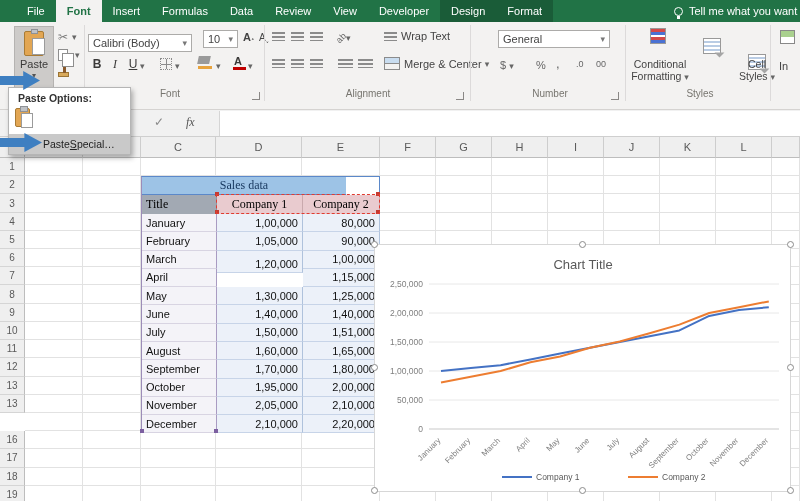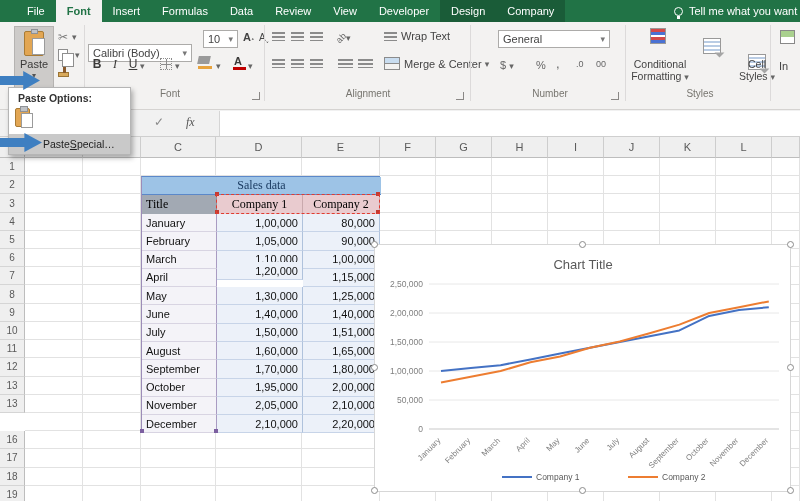--- a/index.html
+++ b/index.html
@@ -74,21 +74,21 @@
      background:repeating-linear-gradient(to bottom,transparent 0 17.21px,#E2E2E2 17.21px 18.21px); }
   .vline { position:absolute; top:21px; bottom:0; width:1px; background:#E2E2E2; }
   .colhead { position:absolute; top:0; height:21px; background:#EFEFEF; border-right:1px solid #CDCDCD; border-bottom:1px solid #BDBDBD; color:#5A5A5A; font-size:11px; display:flex; align-items:center; justify-content:center; }
   .rowhead { position:absolute; left:0; width:25px; background:#EFEFEF; border-right:1px solid #BDBDBD; border-bottom:1px solid #D5D5D5; color:#5A5A5A; font-size:10px; display:flex; align-items:center; justify-content:center; }
   #selall { position:absolute; left:0; top:0; width:25px; height:21px; background:#EFEFEF; border-right:1px solid #BDBDBD; border-bottom:1px solid #BDBDBD; }
   #selall:after { content:""; position:absolute; right:2px; bottom:2px; width:0; height:0; border-left:9px solid transparent; border-bottom:9px solid #BFBFBF; }
 
   
   #table { position:absolute; left:141px; top:176px; width:239px; height:256px; z-index:10;
      border-left:1px solid #9C8CB8; border-top:1px solid #5B88C9; border-right:1px solid #5B88C9; border-bottom:2px solid #4472C4; background:#fff; }
-  .t-title { position:absolute; left:0; top:0; width:239px; height:18px; background:#9DC3E6; border-bottom:1px solid #5B88C9;
+  .t-title { position:absolute; left:0; top:0; width:204px; height:18px; background:#9DC3E6; border-bottom:1px solid #5B88C9;
      font-family:"Liberation Serif", serif; font-size:12px; color:#17375E; display:flex; align-items:center; justify-content:center; }
   .t-cell { position:absolute; display:flex; align-items:center; font-size:11px; overflow:hidden; }
   .t-mh { background:#A2A9B3; font-family:"Liberation Serif", serif; font-size:12px; color:#000; padding-left:4px; border-right:1px solid #8F96A0; }
   .t-ch { background:#E9CBCF; font-family:"Liberation Serif", serif; font-size:12px; color:#000; justify-content:center; border-right:1px solid #C9A9AD; }
   .t-m { background:#F4F3F8; color:#111; padding-left:4px; border-right:1px solid #A99BC2; border-bottom:1px solid #D8D4E2; }
   .t-v { background:#ECF1F9; color:#111; justify-content:flex-end; padding-right:4px; border-right:1px solid #AFC2DC; border-bottom:1px solid #C7D4E8; }
   #ants { position:absolute; left:74px; top:17px; width:164px; height:20px; border:1px dashed #E03B31; pointer-events:none; }
   .dot { position:absolute; width:4px; height:4px; pointer-events:none; }
 
   
@@ -116,21 +116,21 @@
 
 <div class="tab">File</div>
     <div class="tab active">Font</div>
     <div class="tab">Insert</div>
     <div class="tab">Formulas</div>
     <div class="tab">Data</div>
     <div class="tab">Review</div>
     <div class="tab">View</div>
     <div class="tab">Developer</div>
     <div class="tab ctx">Design</div>
-    <div class="tab ctx">Company</div>
+    <div class="tab ctx">Format</div>
   </div>
 <div id="ribbon-search" class="abs" style="left:664px;top:0;height:22px;z-index:6">
   <span class="bulb"></span>
   <span>Tell me what you want t</span>
 </div>
 
 <div id="ribbon">
 
   <div id="paste-btn">
     <div class="clipbig">
@@ -146,21 +146,21 @@
     </div>
   <div class="mini" style="left:58px;top:27px">
       <span class="copyic"></span>
       <span class="caret-s" style="margin-left:7px">▾</span>
     </div>
   <div class="mini" style="left:58px;top:50px">
       <span class="painter"></span>
     </div>
   <div class="gdiv" style="left:84px"></div>
 
-  <div class="combo" style="left:88px;top:22px;width:104px;height:18px">
+  <div class="combo" style="left:88px;top:12px;width:104px;height:18px">
     <span>Calibri (Body)</span>
       <span class="caret">▾</span>
   </div>
   <div class="combo" style="left:203px;top:8px;width:35px;height:18px">
     <span>10</span>
       <span class="caret">▾</span>
   </div>
   <div class="abs rlabel" style="left:243px;top:9px;font-weight:bold">A˔</div>
   <div class="abs rlabel" style="left:259px;top:10px;font-size:10px">A˯</div>
   <div class="abs bi" style="left:90px;top:35px;font-weight:bold">B</div>
@@ -298,21 +298,21 @@
     <div class="t-cell t-m" style="left: 0px; top: 37px; width: 75px; height: 18.28px;">January</div>
     <div class="t-cell t-v" style="left: 75px; top: 37px; width: 86px; height: 18.28px;">1,00,000</div>
     <div class="t-cell t-v" style="left: 161px; top: 37px; width: 77px; height: 18.28px;">80,000</div>
     <div class="t-cell t-m" style="left: 0px; top: 55.28px; width: 75px; height: 18.28px;">February</div>
     <div class="t-cell t-v" style="left: 75px; top: 55.28px; width: 86px; height: 18.28px;">1,05,000</div>
     <div class="t-cell t-v" style="left: 161px; top: 55.28px; width: 77px; height: 18.28px;">90,000</div>
     <div class="t-cell t-m" style="left: 0px; top: 73.56px; width: 75px; height: 18.28px;">March</div>
     <div class="t-cell t-v" style="left: 75px; top: 73.56px; width: 86px; height: 18.28px;">1,10,000</div>
     <div class="t-cell t-v" style="left: 161px; top: 73.56px; width: 77px; height: 18.28px;">1,00,000</div>
     <div class="t-cell t-m" style="left: 0px; top: 91.84px; width: 75px; height: 18.28px;">April</div>
-    <div class="t-cell t-v" style="left: 75px; top: 85px; width: 86px; height: 18.28px; text-align: center;">1,20,000</div>
+    <div class="t-cell t-v" style="left: 75px; top: 78px; width: 86px; height: 18.28px; text-align: center;">1,20,000</div>
     <div class="t-cell t-v" style="left: 161px; top: 91.84px; width: 77px; height: 18.28px;">1,15,000</div>
     <div class="t-cell t-m" style="left: 0px; top: 110.12px; width: 75px; height: 18.28px;">May</div>
     <div class="t-cell t-v" style="left: 75px; top: 110.12px; width: 86px; height: 18.28px;">1,30,000</div>
     <div class="t-cell t-v" style="left: 161px; top: 110.12px; width: 77px; height: 18.28px;">1,25,000</div>
     <div class="t-cell t-m" style="left: 0px; top: 128.4px; width: 75px; height: 18.28px;">June</div>
     <div class="t-cell t-v" style="left: 75px; top: 128.4px; width: 86px; height: 18.28px;">1,40,000</div>
     <div class="t-cell t-v" style="left: 161px; top: 128.4px; width: 77px; height: 18.28px;">1,40,000</div>
     <div class="t-cell t-m" style="left: 0px; top: 146.68px; width: 75px; height: 18.28px;">July</div>
     <div class="t-cell t-v" style="left: 75px; top: 146.68px; width: 86px; height: 18.28px;">1,50,000</div>
     <div class="t-cell t-v" style="left: 161px; top: 146.68px; width: 77px; height: 18.28px;">1,51,000</div>

